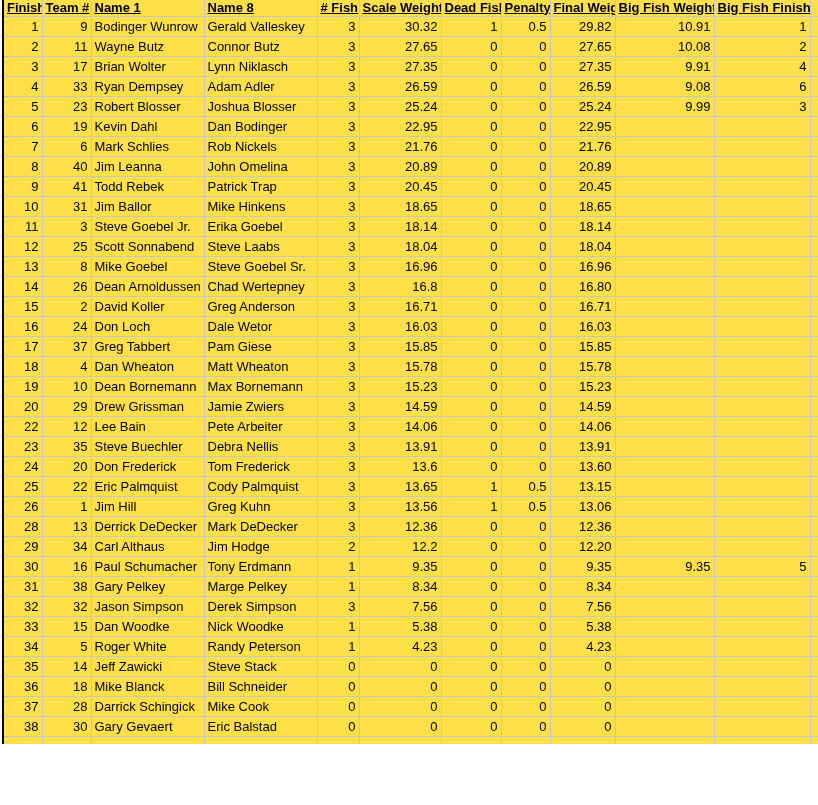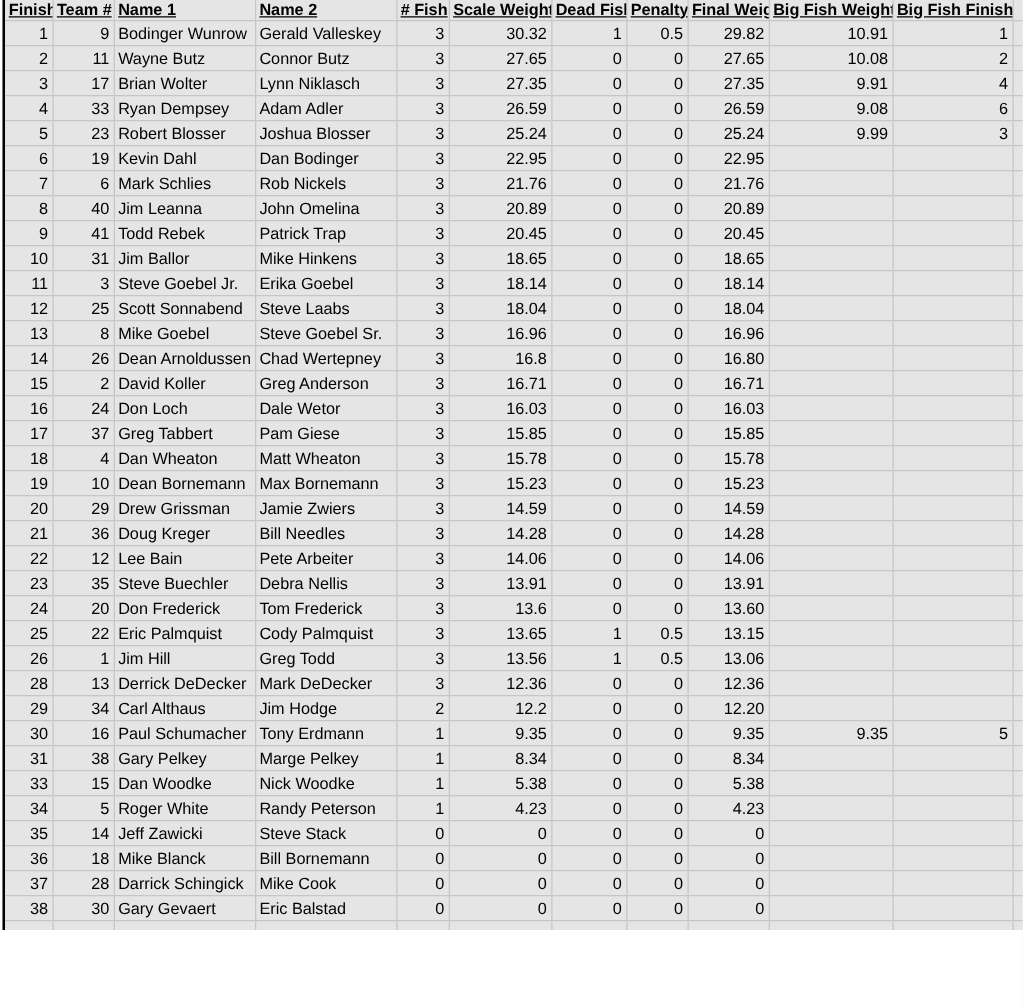--- a/index.html
+++ b/index.html
@@ -12,21 +12,21 @@
     height: 805px;
     overflow: hidden;
     font-family: "Liberation Sans", sans-serif;
     color: #000000;
   }
   .sheet {
     margin-left: 2px;
     width: 816px;
     border-left: 2px solid #000000;
     box-sizing: border-box;
-    background: #e5e5e5;
+    background: #fde047;
   }
   table.grid {
     border-collapse: collapse;
     table-layout: fixed;
     width: 814px;
   }
   table.grid th,
   table.grid td {
     border-right: 1px solid #c6c6c6;
     border-bottom: 1px solid #c6c6c6;
@@ -78,21 +78,21 @@
         <col style="width: 65px;">
         <col style="width: 99px;">
         <col style="width: 96px;">
         <col style="width: 8px;">
       </colgroup>
     <thead>
       <tr>
           <th>Finish</th>
           <th>Team #</th>
           <th>Name 1</th>
-          <th>Name 2</th>
+          <th>Name 8</th>
           <th># Fish</th>
           <th>Scale Weight</th>
           <th>Dead Fish</th>
           <th>Penalty</th>
           <th>Final Weight</th>
           <th>Big Fish Weight</th>
           <th>Big Fish Finish</th>
           <th></th>
         </tr>
     </thead>
@@ -371,34 +371,20 @@
           <td class="num">3</td>
           <td class="num">14.59</td>
           <td class="num">0</td>
           <td class="num">0</td>
           <td class="num">14.59</td>
           <td class="num"></td>
           <td class="num"></td>
           <td class="txt"></td>
         </tr>
         <tr>
-          <td class="num">21</td>
-          <td class="num">36</td>
-          <td class="txt">Doug Kreger</td>
-          <td class="txt">Bill Needles</td>
-          <td class="num">3</td>
-          <td class="num">14.28</td>
-          <td class="num">0</td>
-          <td class="num">0</td>
-          <td class="num">14.28</td>
-          <td class="num"></td>
-          <td class="num"></td>
-          <td class="txt"></td>
-        </tr>
-        <tr>
           <td class="num">22</td>
           <td class="num">12</td>
           <td class="txt">Lee Bain</td>
           <td class="txt">Pete Arbeiter</td>
           <td class="num">3</td>
           <td class="num">14.06</td>
           <td class="num">0</td>
           <td class="num">0</td>
           <td class="num">14.06</td>
           <td class="num"></td>
@@ -444,21 +430,21 @@
           <td class="num">0.5</td>
           <td class="num">13.15</td>
           <td class="num"></td>
           <td class="num"></td>
           <td class="txt"></td>
         </tr>
         <tr>
           <td class="num">26</td>
           <td class="num">1</td>
           <td class="txt">Jim Hill</td>
-          <td class="txt">Greg Todd</td>
+          <td class="txt">Greg Kuhn</td>
           <td class="num">3</td>
           <td class="num">13.56</td>
           <td class="num">1</td>
           <td class="num">0.5</td>
           <td class="num">13.06</td>
           <td class="num"></td>
           <td class="num"></td>
           <td class="txt"></td>
         </tr>
         <tr>
@@ -511,20 +497,34 @@
           <td class="num">1</td>
           <td class="num">8.34</td>
           <td class="num">0</td>
           <td class="num">0</td>
           <td class="num">8.34</td>
           <td class="num"></td>
           <td class="num"></td>
           <td class="txt"></td>
         </tr>
         <tr>
+          <td class="num">32</td>
+          <td class="num">32</td>
+          <td class="txt">Jason Simpson</td>
+          <td class="txt">Derek Simpson</td>
+          <td class="num">3</td>
+          <td class="num">7.56</td>
+          <td class="num">0</td>
+          <td class="num">0</td>
+          <td class="num">7.56</td>
+          <td class="num"></td>
+          <td class="num"></td>
+          <td class="txt"></td>
+        </tr>
+        <tr>
           <td class="num">33</td>
           <td class="num">15</td>
           <td class="txt">Dan Woodke</td>
           <td class="txt">Nick Woodke</td>
           <td class="num">1</td>
           <td class="num">5.38</td>
           <td class="num">0</td>
           <td class="num">0</td>
           <td class="num">5.38</td>
           <td class="num"></td>
@@ -556,21 +556,21 @@
           <td class="num">0</td>
           <td class="num">0</td>
           <td class="num"></td>
           <td class="num"></td>
           <td class="txt"></td>
         </tr>
         <tr>
           <td class="num">36</td>
           <td class="num">18</td>
           <td class="txt">Mike Blanck</td>
-          <td class="txt">Bill Bornemann</td>
+          <td class="txt">Bill Schneider</td>
           <td class="num">0</td>
           <td class="num">0</td>
           <td class="num">0</td>
           <td class="num">0</td>
           <td class="num">0</td>
           <td class="num"></td>
           <td class="num"></td>
           <td class="txt"></td>
         </tr>
         <tr>

